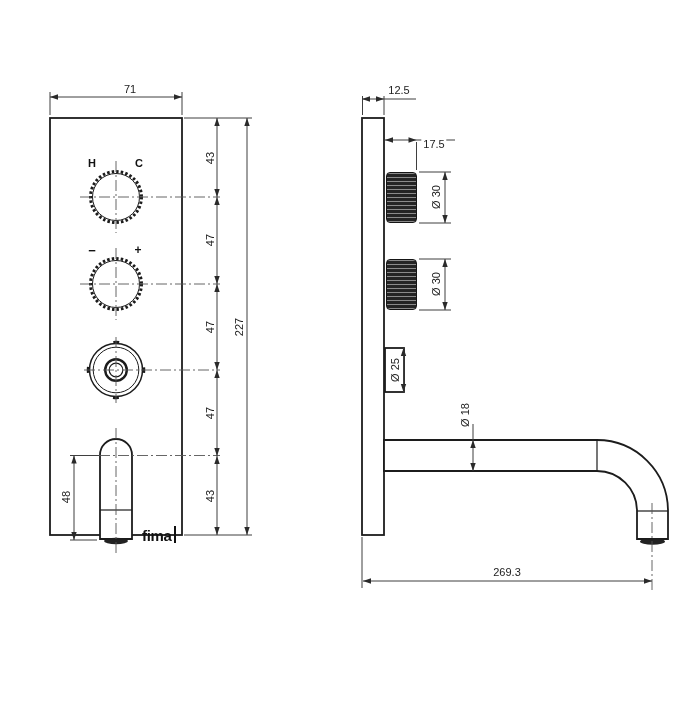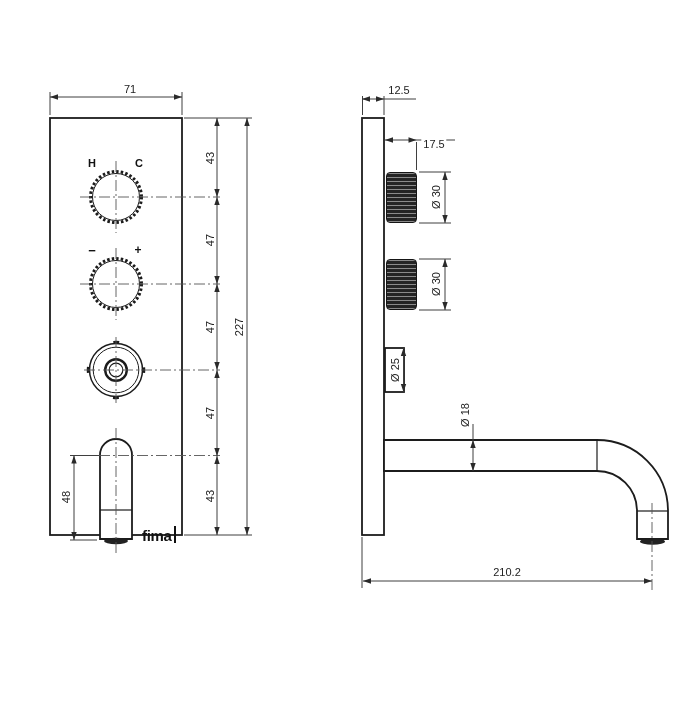--- a/index.html
+++ b/index.html
@@ -197,15 +197,15 @@
     <span class="word">fima</span>
     <span class="bar"></span>
   </div>
 
   <div class="lbl" style="left:399px;top:90px;">12.5</div>
   <div class="lbl" style="left:434px;top:144px;">17.5</div>
   <div class="lbl rot" style="left:436px;top:197px;">Ø 30</div>
   <div class="lbl rot" style="left:436px;top:284px;">Ø 30</div>
   <div class="lbl rot" style="left:395px;top:370px;">Ø 25</div>
   <div class="lbl rot" style="left:465px;top:415px;">Ø 18</div>
-  <div class="lbl" style="left:507px;top:572px;">210.2</div>
+  <div class="lbl" style="left:507px;top:572px;">269.3</div>
 
 </div>
 
 </body></html>

